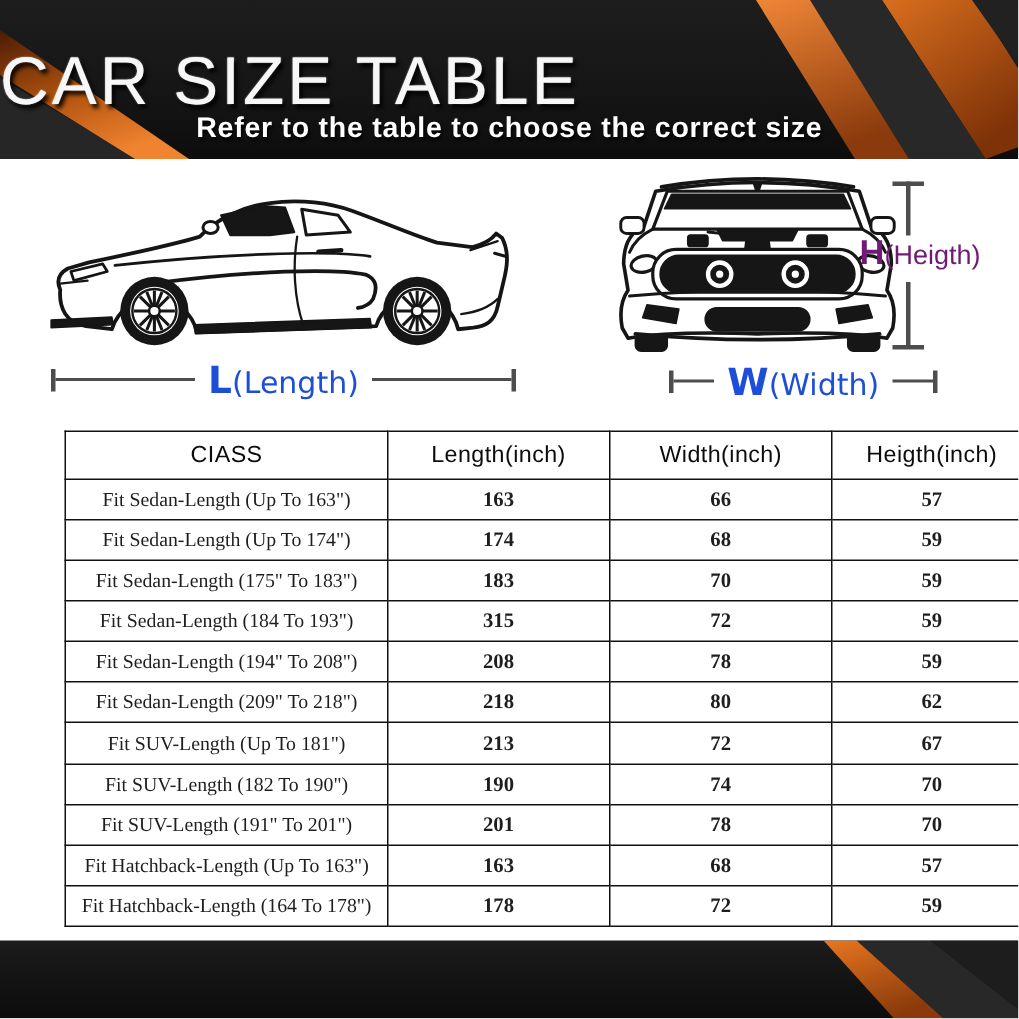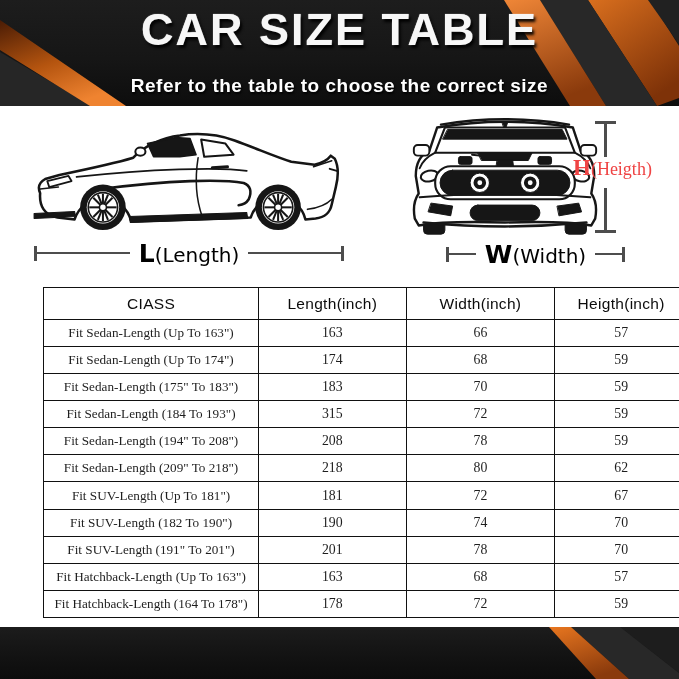--- a/index.html
+++ b/index.html
@@ -3,54 +3,54 @@
 <meta charset="utf-8">
 <style>
   html,body{margin:0;padding:0;background:#fff;}
   .page{position:relative;width:679px;height:679px;background:#fff;overflow:hidden;
         font-family:"Liberation Sans",sans-serif;}
 
   
   .banner{position:absolute;left:0;top:0;width:679px;height:106px;
           background:linear-gradient(180deg,#1d1d1d 0%,#161616 55%,#0d0d0d 100%);}
   .banner svg{position:absolute;left:0;top:0;}
-  .banner-title{position:absolute;left:0;top:4px;width:100%;text-align:center;
-          color:#f7f7f7;font-size:45px;font-weight:700;letter-spacing:2px;
+  .banner-title{position:absolute;left:0;top:28px;width:100%;text-align:left;
+          color:#f7f7f7;font-size:45px;font-weight:400;letter-spacing:2px;
           text-shadow:2px 3px 3px rgba(0,0,0,.95),0 0 1px #fff;}
   .banner-sub{position:absolute;left:0;top:75px;width:100%;text-align:center;
           color:#ffffff;font-size:19px;font-weight:700;letter-spacing:.5px;
           text-shadow:1px 2px 2px rgba(0,0,0,.9);}
 
   
   .cars{position:absolute;left:0;top:106px;width:679px;height:180px;background:#fff;}
   .car-svg{position:absolute;}
-  .dim-row{position:absolute;display:flex;align-items:center;color:#000000;}
+  .dim-row{position:absolute;display:flex;align-items:center;color:#1d4ed8;}
   .tick{width:3px;height:15px;background:#4d4d4d;flex:0 0 auto;}
   .dline{height:2.5px;background:#4d4d4d;flex:1 1 auto;}
   .dim-label{flex:0 0 auto;padding:0 9px;white-space:nowrap;
              font-family:"DejaVu Sans",sans-serif;}
   .dim-letter{font-size:25px;font-weight:700;}
   .dim-paren{font-size:20px;font-weight:400;}
   .vseg{position:absolute;width:3px;background:#4d4d4d;}
   .vcap{position:absolute;height:3px;width:21px;background:#4d4d4d;}
-  .dim-v-label{position:absolute;white-space:nowrap;color:#ef4444;
-             font-family:Liberation Serif, serif;}
+  .dim-v-label{position:absolute;white-space:nowrap;color:#701a75;
+             font-family:Liberation Sans, sans-serif;}
   .dim-v-label .dim-letter{font-size:23px;}
   .dim-v-label .dim-paren{font-size:18px;}
 
   
   .table-wrap{position:absolute;left:17px;top:287px;width:645px;height:331px;margin-left:26px;}
   table.size{width:100%;height:100%;border-collapse:collapse;table-layout:fixed;}
   table.size th,table.size td{border:1.6px solid #111;text-align:center;
              vertical-align:middle;padding:0;}
   table.size th{height:31px;font-family:"Liberation Sans",sans-serif;
              font-size:15.5px;font-weight:400;color:#0c0c0c;letter-spacing:.3px;}
   table.size td{font-family:"Liberation Serif",serif;color:#1e1e1e;}
   td.cell-class{font-size:13.2px;}
-  td.cell-num{font-size:13.8px;}
+  td.cell-num{font-size:13.8px;font-weight:bold;}
 
   
   .footer{position:absolute;left:0;top:627px;width:679px;height:52px;
           background:linear-gradient(180deg,#1c1c1c 0%,#121212 60%,#0c0c0c 100%);}
   .footer svg{position:absolute;left:0;top:0;}
 </style>
 </head>
 <body>
 
 <div class="page">
@@ -242,21 +242,21 @@
             <td class="cell-num">59</td>
           </tr>
           <tr>
             <td class="cell-class">Fit Sedan-Length (209" To 218")</td>
             <td class="cell-num">218</td>
             <td class="cell-num">80</td>
             <td class="cell-num">62</td>
           </tr>
           <tr>
             <td class="cell-class">Fit SUV-Length (Up To 181")</td>
-            <td class="cell-num">181</td>
+            <td class="cell-num">213</td>
             <td class="cell-num">72</td>
             <td class="cell-num">67</td>
           </tr>
           <tr>
             <td class="cell-class">Fit SUV-Length (182 To 190")</td>
             <td class="cell-num">190</td>
             <td class="cell-num">74</td>
             <td class="cell-num">70</td>
           </tr>
           <tr>

